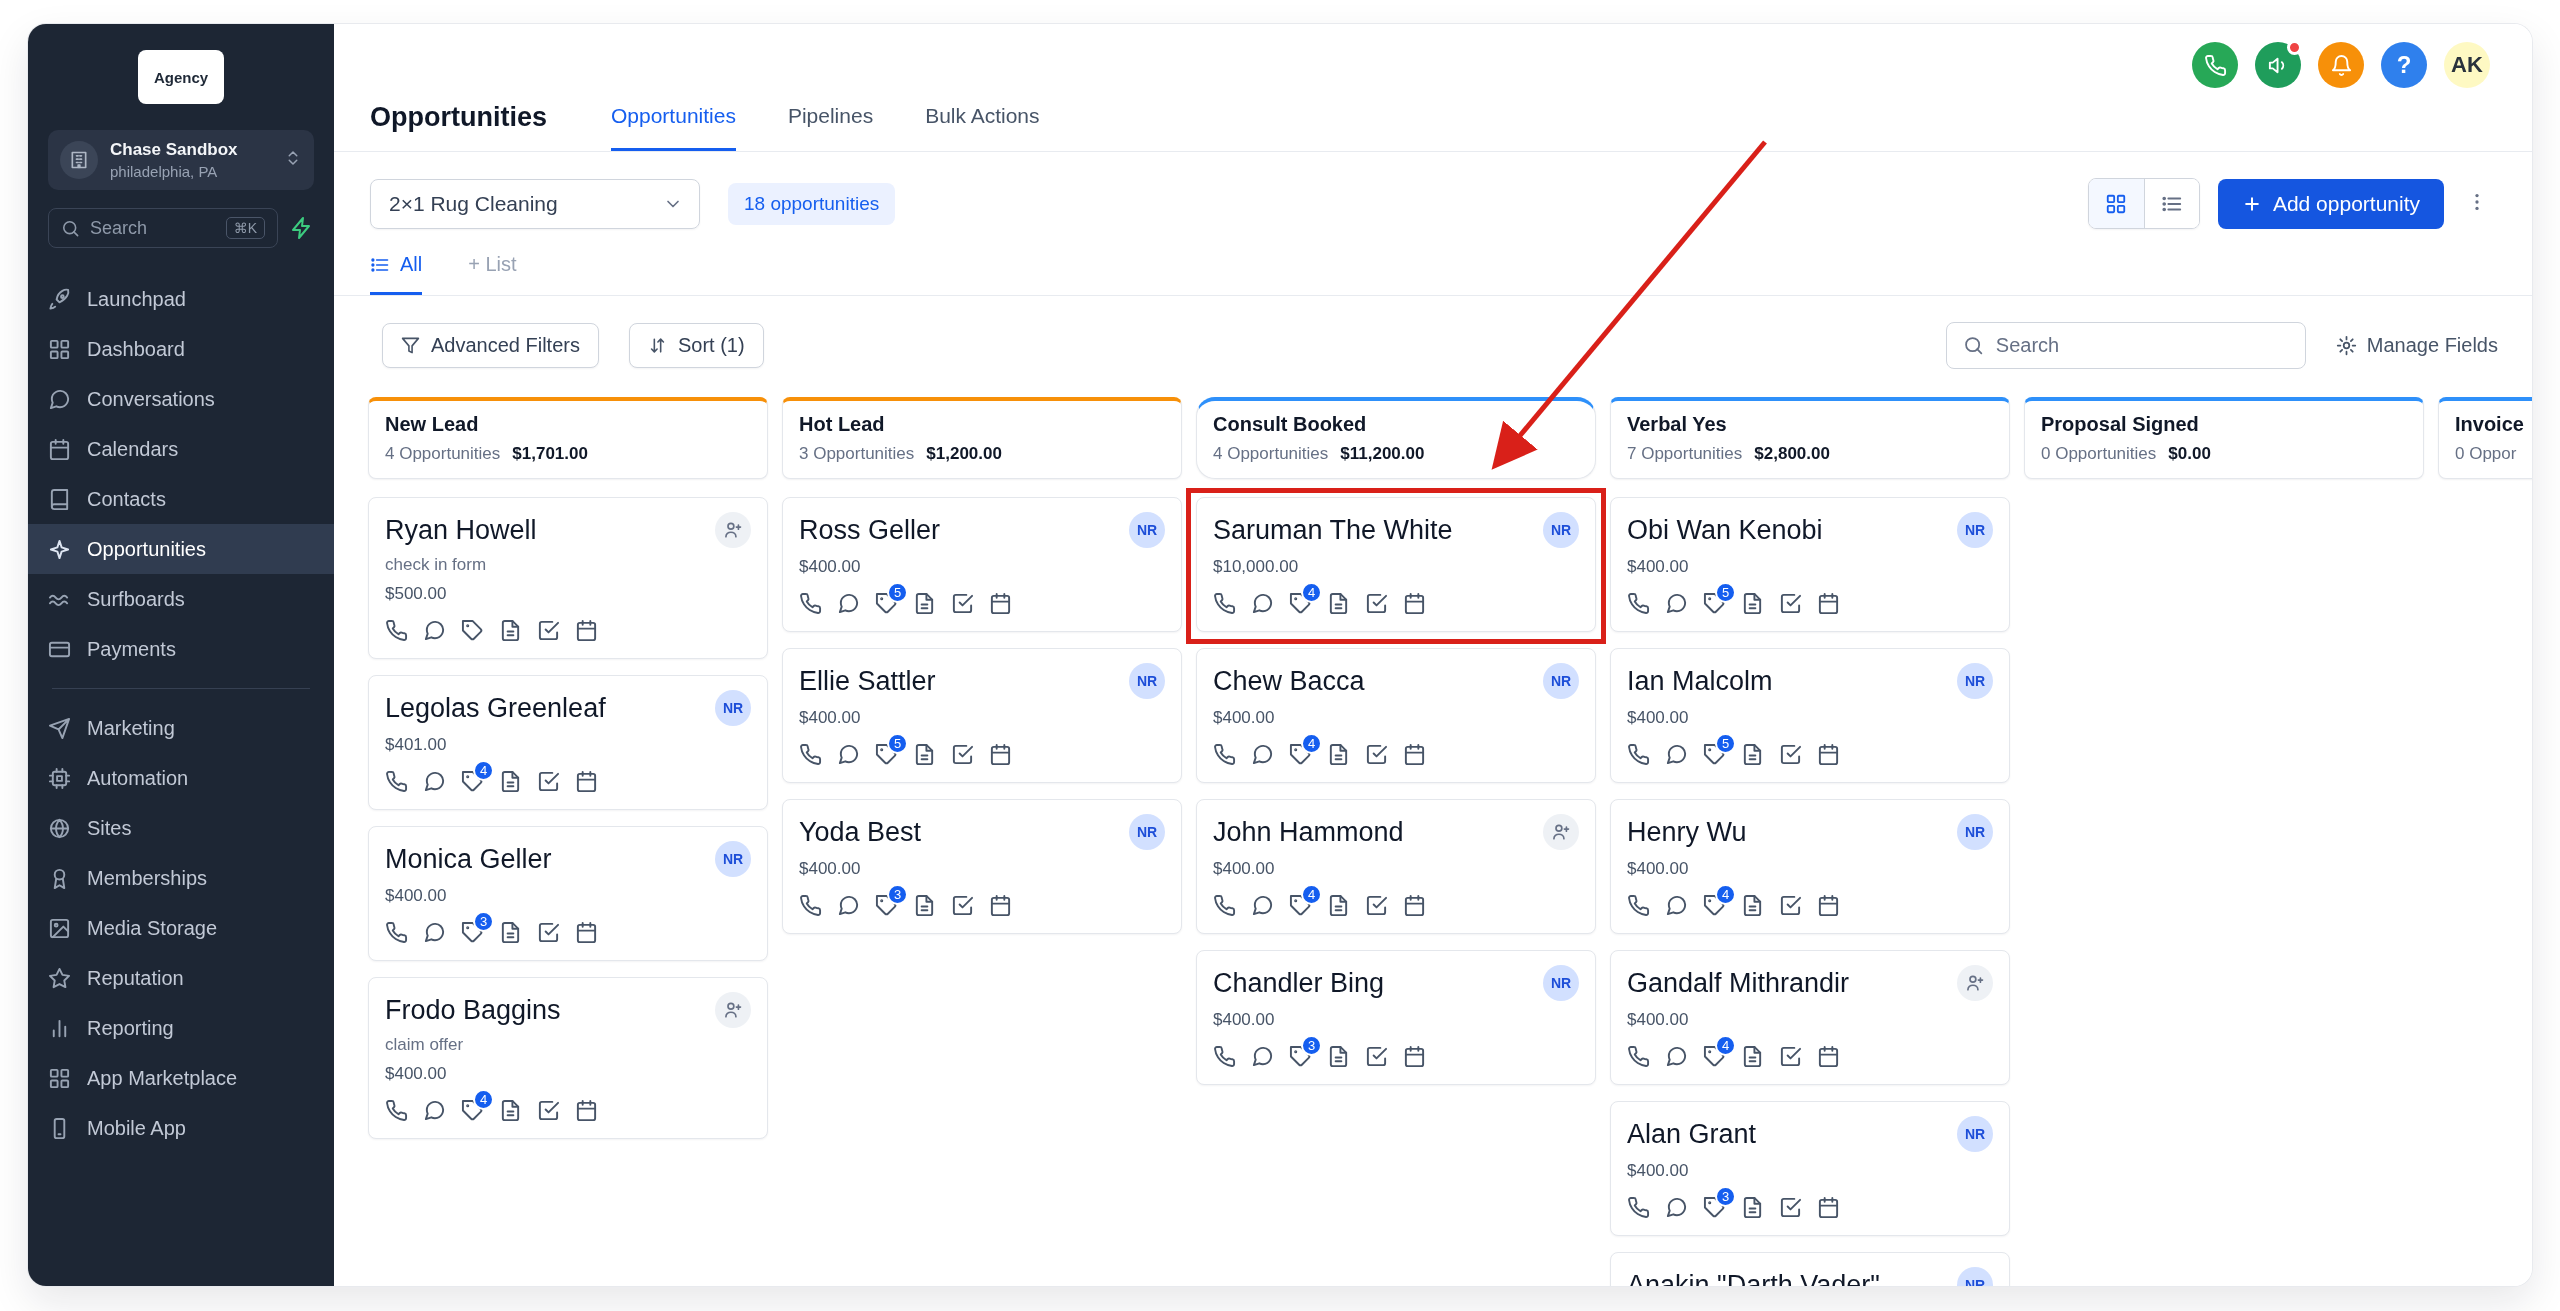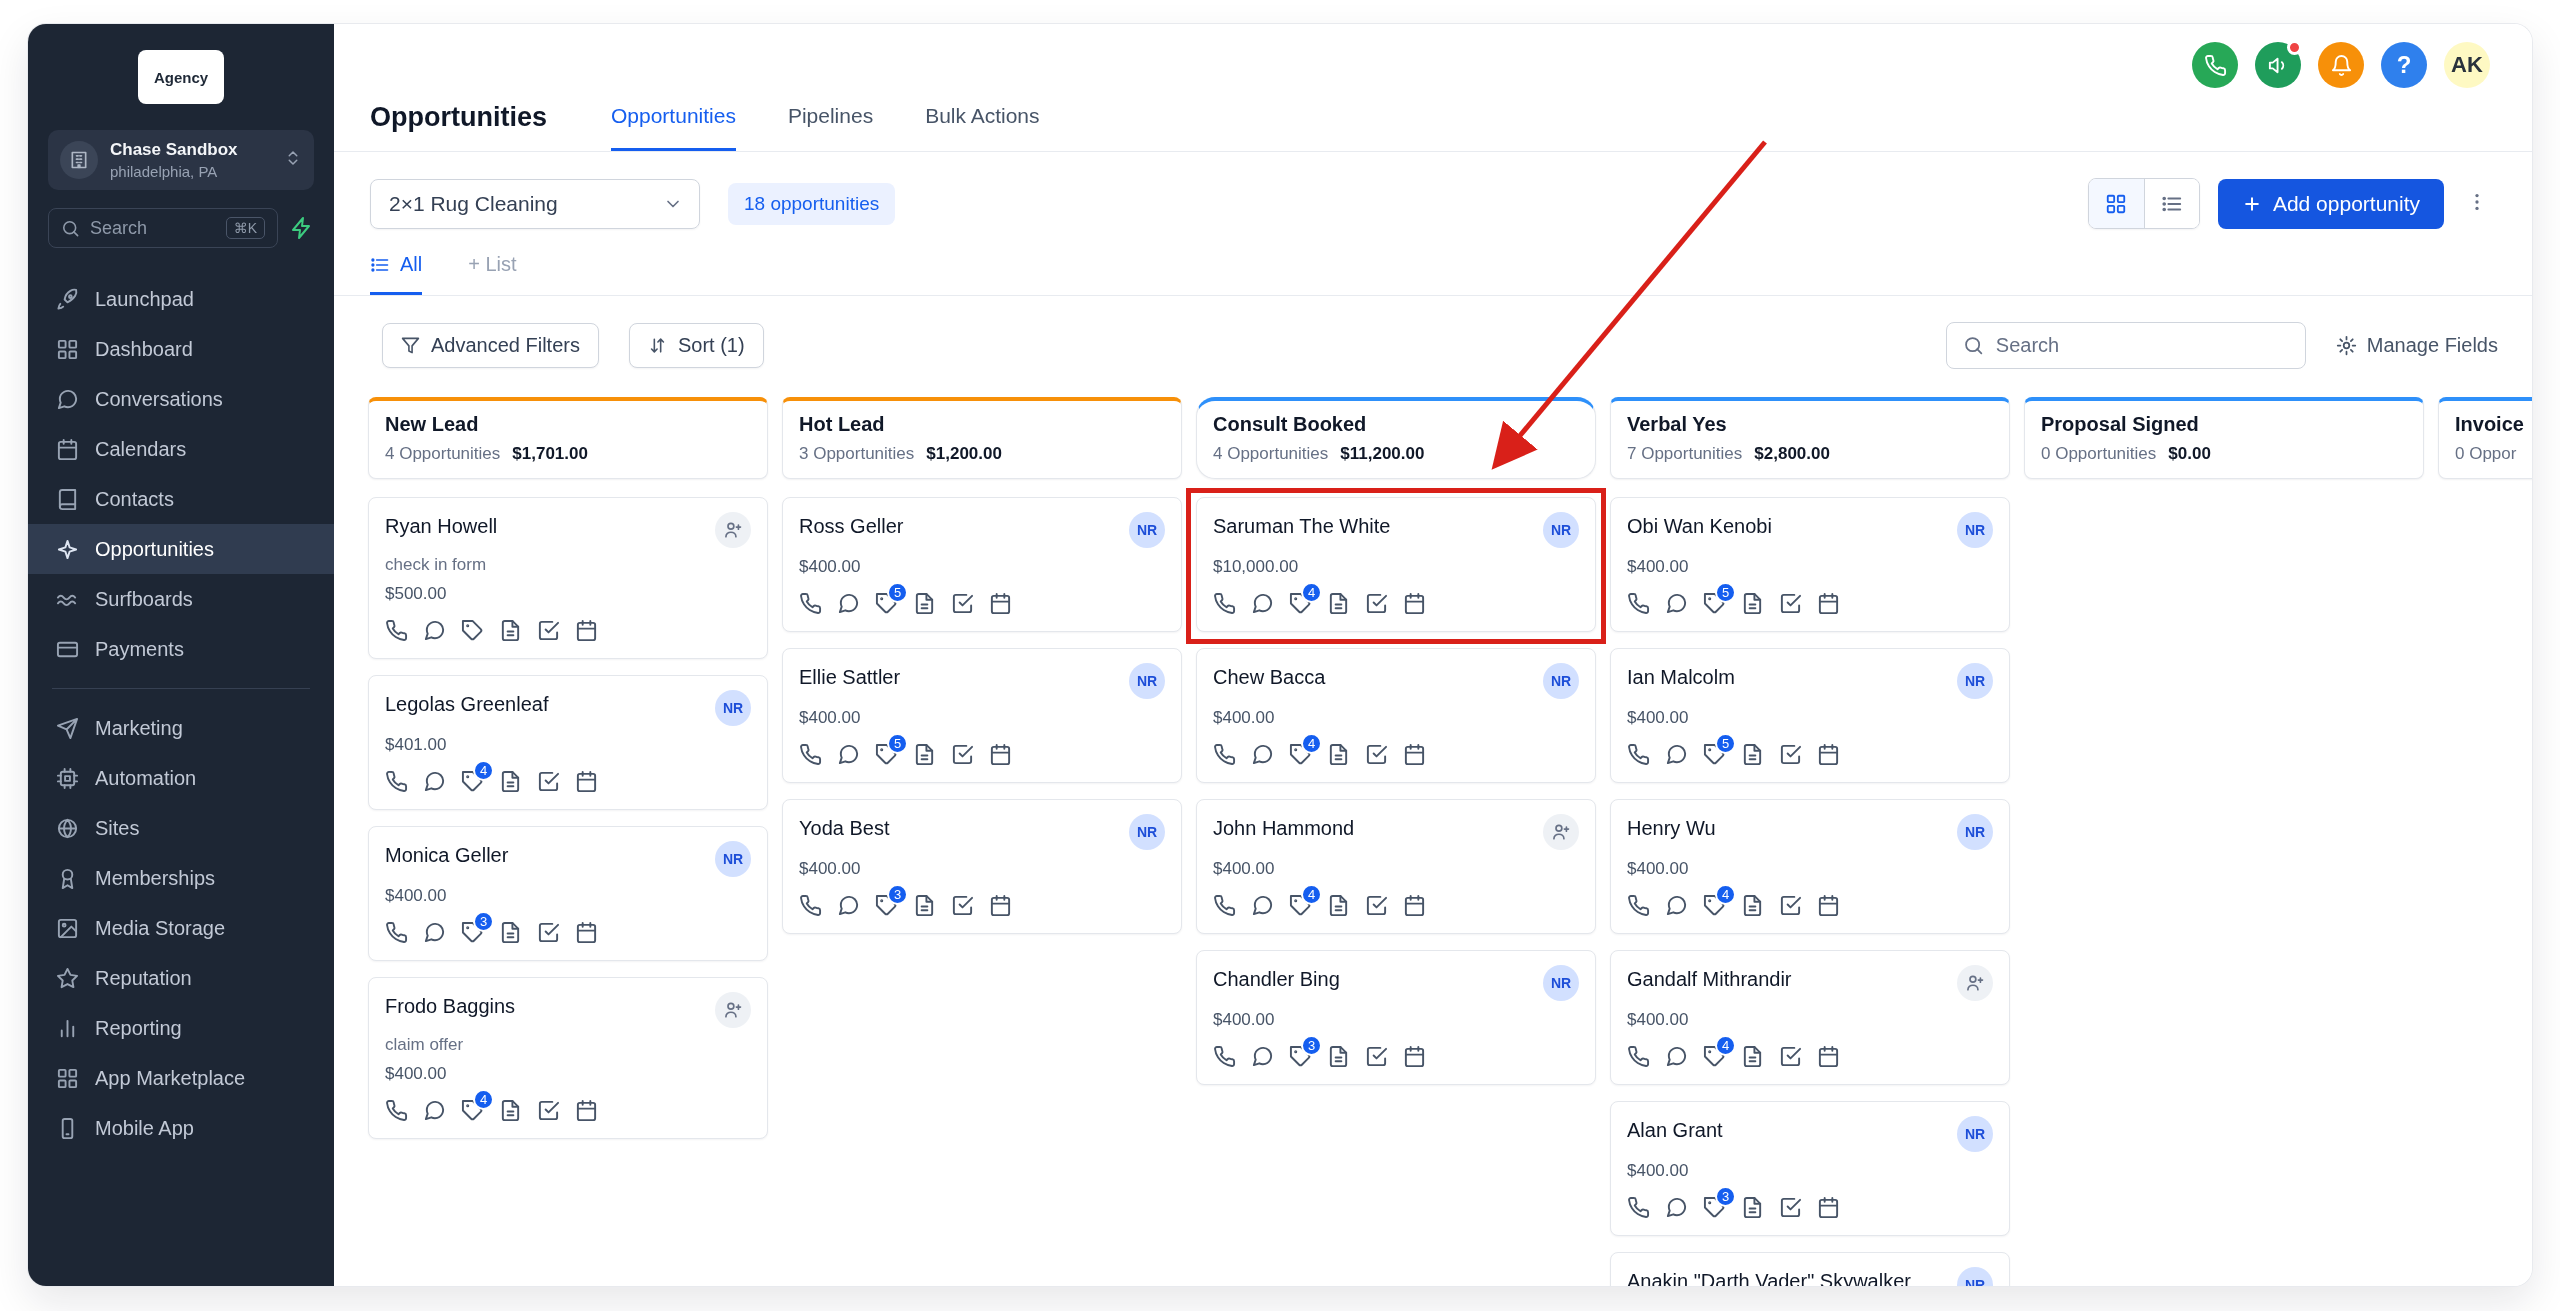--- a/index.html
+++ b/index.html
@@ -31,21 +31,21 @@
     border: 1px solid #3a4456; border-radius: 8px; padding: 8px 12px; }
   .sb-search svg { width: 19px; height: 19px; color: #8e99a9; flex: none; }
   .sb-search input { background: transparent; border: 0; outline: 0; color: #cbd2dd;
     font-size: 18px; width: 100%; font-family: inherit; }
   .sb-search input::placeholder { color: #8e99a9; }
   .kbd { border: 1px solid #4a5568; color: #8e99a9; border-radius: 5px;
     font-size: 14px; padding: 2px 7px; white-space: nowrap; flex: none; }
   .bolt { color: #3ccb7f; display: flex; cursor: pointer; }
   .bolt svg { width: 24px; height: 24px; }
   .nav { margin-top: 20px; }
-  .nv { display: flex; align-items: center; gap: 16px; height: 50px; padding: 0 28px;
+  .nv { display: flex; align-items: center; gap: 16px; height: 50px; padding: 0 20px;
     font-size: 20px; color: #c2c9d6; cursor: pointer; white-space: nowrap; }
   .nv svg { width: 23px; height: 23px; color: #98a3b3; flex: none; }
   .nv.active { background: #303c50; color: #fff; }
   .nv.active svg { color: #dde5f1; }
   .nav-divider { border-top: 1px solid #364052; margin: 14px 24px; }
 
   
   .main { flex: 1; min-width: 0; display: flex; flex-direction: column; background: #fff; }
 
   .header { position: relative; padding: 0 40px 0 36px; border-bottom: 1px solid #e8ebf0; flex: none; }
@@ -122,21 +122,21 @@
     cursor: pointer; }
   .col-name { font-size: 20px; font-weight: bold; color: #101828; white-space: nowrap; }
   .col-meta { display: flex; gap: 12px; margin-top: 8px; font-size: 17px; color: #667085;
     align-items: baseline; white-space: nowrap; }
   .col-total { color: #101828; font-weight: bold; }
   .col-cards { margin-top: 18px; display: flex; flex-direction: column; gap: 16px; }
   .card { position: relative; background: #fff; border: 1px solid #e4e7ec; border-radius: 8px;
     padding: 14px 16px 16px; box-shadow: 0 1px 2px rgba(16,24,40,.05); cursor: pointer; }
   .card.hl { z-index: 5; }
   .card-top { display: flex; align-items: flex-start; justify-content: space-between; gap: 10px; }
-  .card-name { font-size: 20px; color: #101828; font-weight: 500; padding-top: 3px; }
+  .card-name { font-size: 27px; color: #101828; font-weight: 500; padding-top: 3px; }
   .av-nr { width: 36px; height: 36px; border-radius: 50%; background: #d2e0ff; color: #1d4ed8;
     font-size: 14px; font-weight: bold; display: flex; align-items: center;
     justify-content: center; flex: none; }
   .av-person { width: 36px; height: 36px; border-radius: 50%; background: #eef1f5;
     color: #667085; display: flex; align-items: center; justify-content: center; flex: none; }
   .av-person svg { width: 20px; height: 20px; }
   .card-note { font-size: 17px; color: #667085; margin-top: 7px; }
   .card-amount { font-size: 17px; color: #475467; margin-top: 9px; }
   .acts { display: flex; gap: 15px; margin-top: 15px; align-items: center; }
   .act { color: #475467; position: relative; display: flex; }

